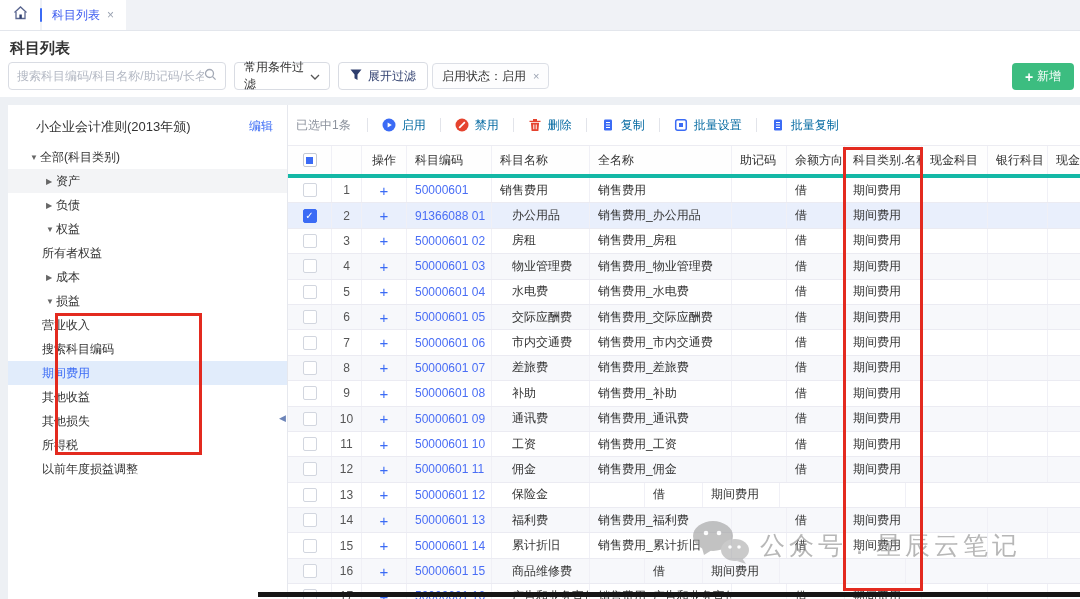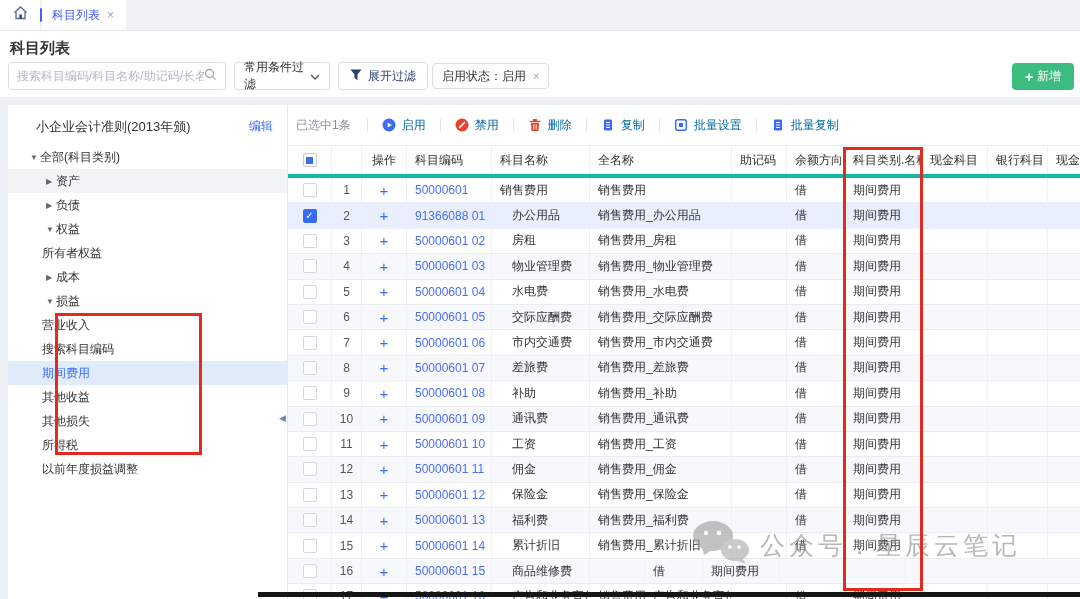--- a/index.html
+++ b/index.html
@@ -560,21 +560,20 @@
         <div class="cell w-num">13</div>
         <div class="cell w-op">
           <span class="plus-op">+</span>
         </div>
         <div class="cell w-code">
           <span class="code-link">50000601 12</span>
         </div>
         <div class="cell w-name">
           <span class="name-child">保险金</span>
         </div>
-        <div class="cell w-full">销售费用_保险金</div>
         <div class="cell w-mn"></div>
         <div class="cell w-dir">借</div>
         <div class="cell w-cat">期间费用</div>
         <div class="cell w-cash"></div>
         <div class="cell w-bank"></div>
         <div class="cell w-ce"></div>
       </div>
       <div class="trow even">
         <div class="cell w-check">
           <span class="cb"></span>

